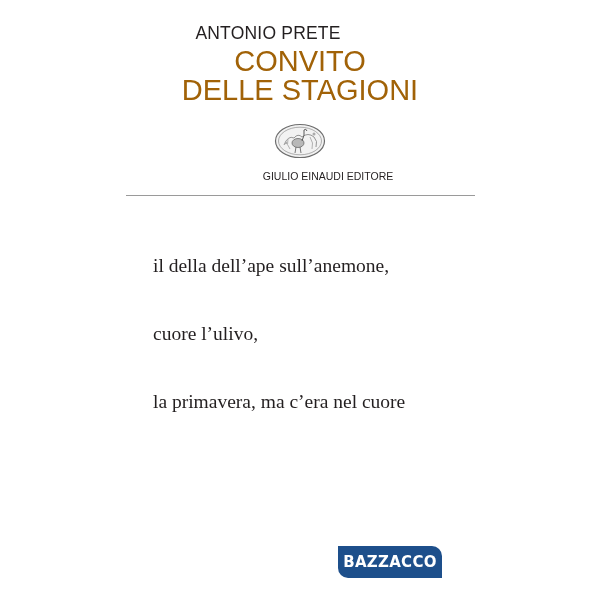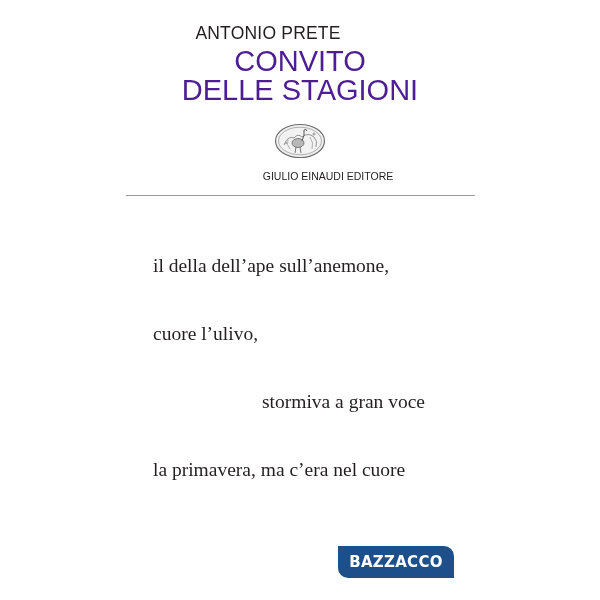--- a/index.html
+++ b/index.html
@@ -27,21 +27,21 @@
     }
     .title {
       position: absolute;
       top: 47px;
       left: 0;
       width: 600px;
       text-align: center;
       font-family: "Liberation Sans", sans-serif;
       font-size: 29px;
       line-height: 29px;
-      color: #4c1d95;
+      color: #a16207;
     }
     .title span { display: block; }
     .logo {
       position: absolute;
       left: 274px;
       top: 123px;
       width: 52px;
       height: 36px;
     }
     .publisher {
@@ -72,21 +72,21 @@
       line-height: 22.6px;
       color: #231f20;
       white-space: pre;
     }
     .poem .line { display: block; height: 22.6px; }
     .poem .indent { padding-left: 109px; }
     .badge {
       position: absolute;
       left: 338px;
       top: 546px;
-      width: 116px;
+      width: 104px;
       height: 32px;
       background: #1d4f8b;
       border-radius: 0 10px 0 10px;
       color: #ffffff;
       font-family: "DejaVu Sans", sans-serif;
       font-weight: bold;
       font-size: 15px;
       line-height: 32px;
       text-align: center;
       letter-spacing: 0.3px;
@@ -118,21 +118,20 @@
     </svg>
   </div>
 
   <div class="publisher">GIULIO EINAUDI EDITORE</div>
 
   <div class="rule"></div>
 
   <div class="poem">
     <span class="line">il della dell’ape sull’anemone,</span>
     <span class="line">cuore l’ulivo,</span>
-    <span class="line indent">stormiva a gran voce</span>
     <span class="line">la primavera, ma c’era nel cuore</span>
     
     
     
     
     
   </div>
 
   <div class="badge">BAZZACCO</div>
 

